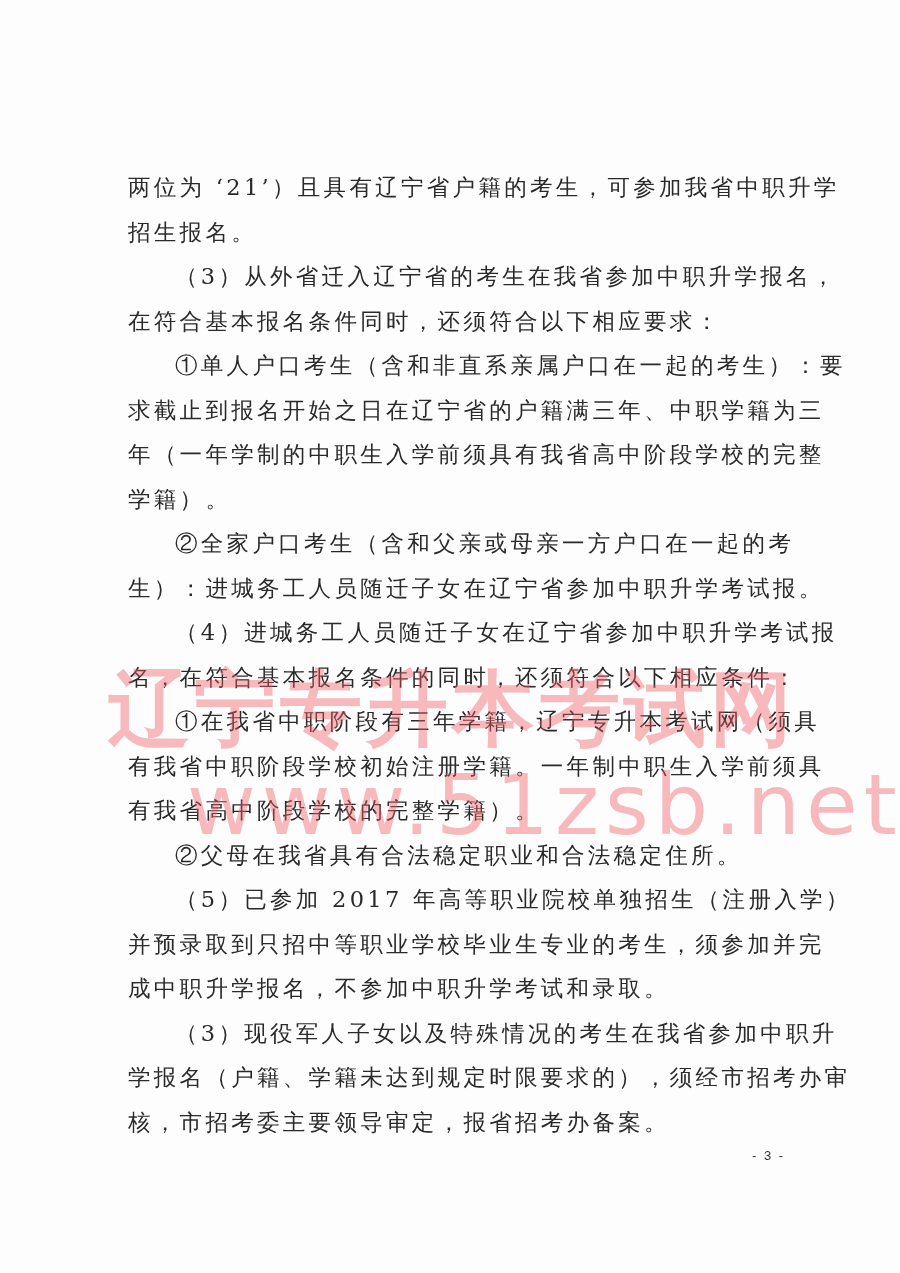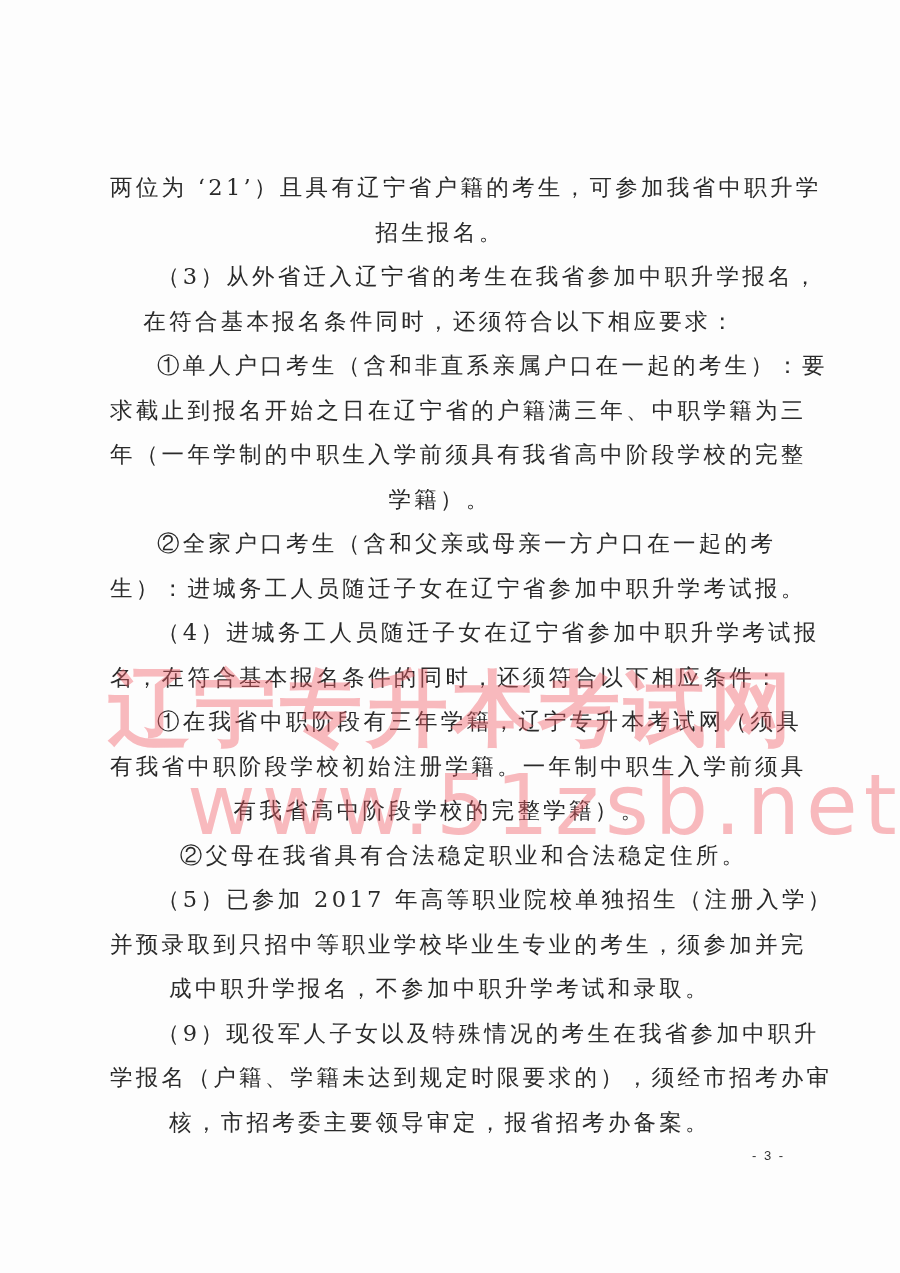--- a/index.html
+++ b/index.html
@@ -10,24 +10,23 @@
       overflow: hidden;
       font-family: "DejaVu Serif", "Liberation Serif", serif;
       color: #2a2a2a;
     }
     .page {
       position: absolute; left: 0; top: 0; width: 900px; height: 1273px;
       background: #fdfdfd;
     }
     .body-text {
       position: absolute;
-      left: 110px;
+      left: 128px;
       top: 165px;
       width: 660px;
-      text-align: center;
     }
     .line {
       height: 44.5px;
       line-height: 44.5px;
       font-size: 22.5px;
       letter-spacing: 3.3px;
       white-space: nowrap;
     }
     .line.indent { padding-left: 47px; }
     .watermark {
@@ -78,21 +77,21 @@
     <div class="line">生）：进城务工人员随迁子女在辽宁省参加中职升学考试报。</div>
     <div class="line indent">（4）进城务工人员随迁子女在辽宁省参加中职升学考试报</div>
     <div class="line">名，在符合基本报名条件的同时，还须符合以下相应条件：</div>
     <div class="line indent">①在我省中职阶段有三年学籍，辽宁专升本考试网（须具</div>
     <div class="line">有我省中职阶段学校初始注册学籍。一年制中职生入学前须具</div>
     <div class="line">有我省高中阶段学校的完整学籍）。</div>
     <div class="line indent">②父母在我省具有合法稳定职业和合法稳定住所。</div>
     <div class="line indent">（5）已参加 2017 年高等职业院校单独招生（注册入学）</div>
     <div class="line">并预录取到只招中等职业学校毕业生专业的考生，须参加并完</div>
     <div class="line">成中职升学报名，不参加中职升学考试和录取。</div>
-    <div class="line indent">（9）现役军人子女以及特殊情况的考生在我省参加中职升</div>
+    <div class="line indent">（3）现役军人子女以及特殊情况的考生在我省参加中职升</div>
     <div class="line">学报名（户籍、学籍未达到规定时限要求的），须经市招考办审</div>
     <div class="line">核，市招考委主要领导审定，报省招考办备案。</div>
   </div>
 
   <div class="watermark wm-cn">辽宁专升本考试网</div>
   <div class="watermark wm-url">www.51zsb.net</div>
 
   <div class="page-number">- 3 -</div>
 </div>
 

